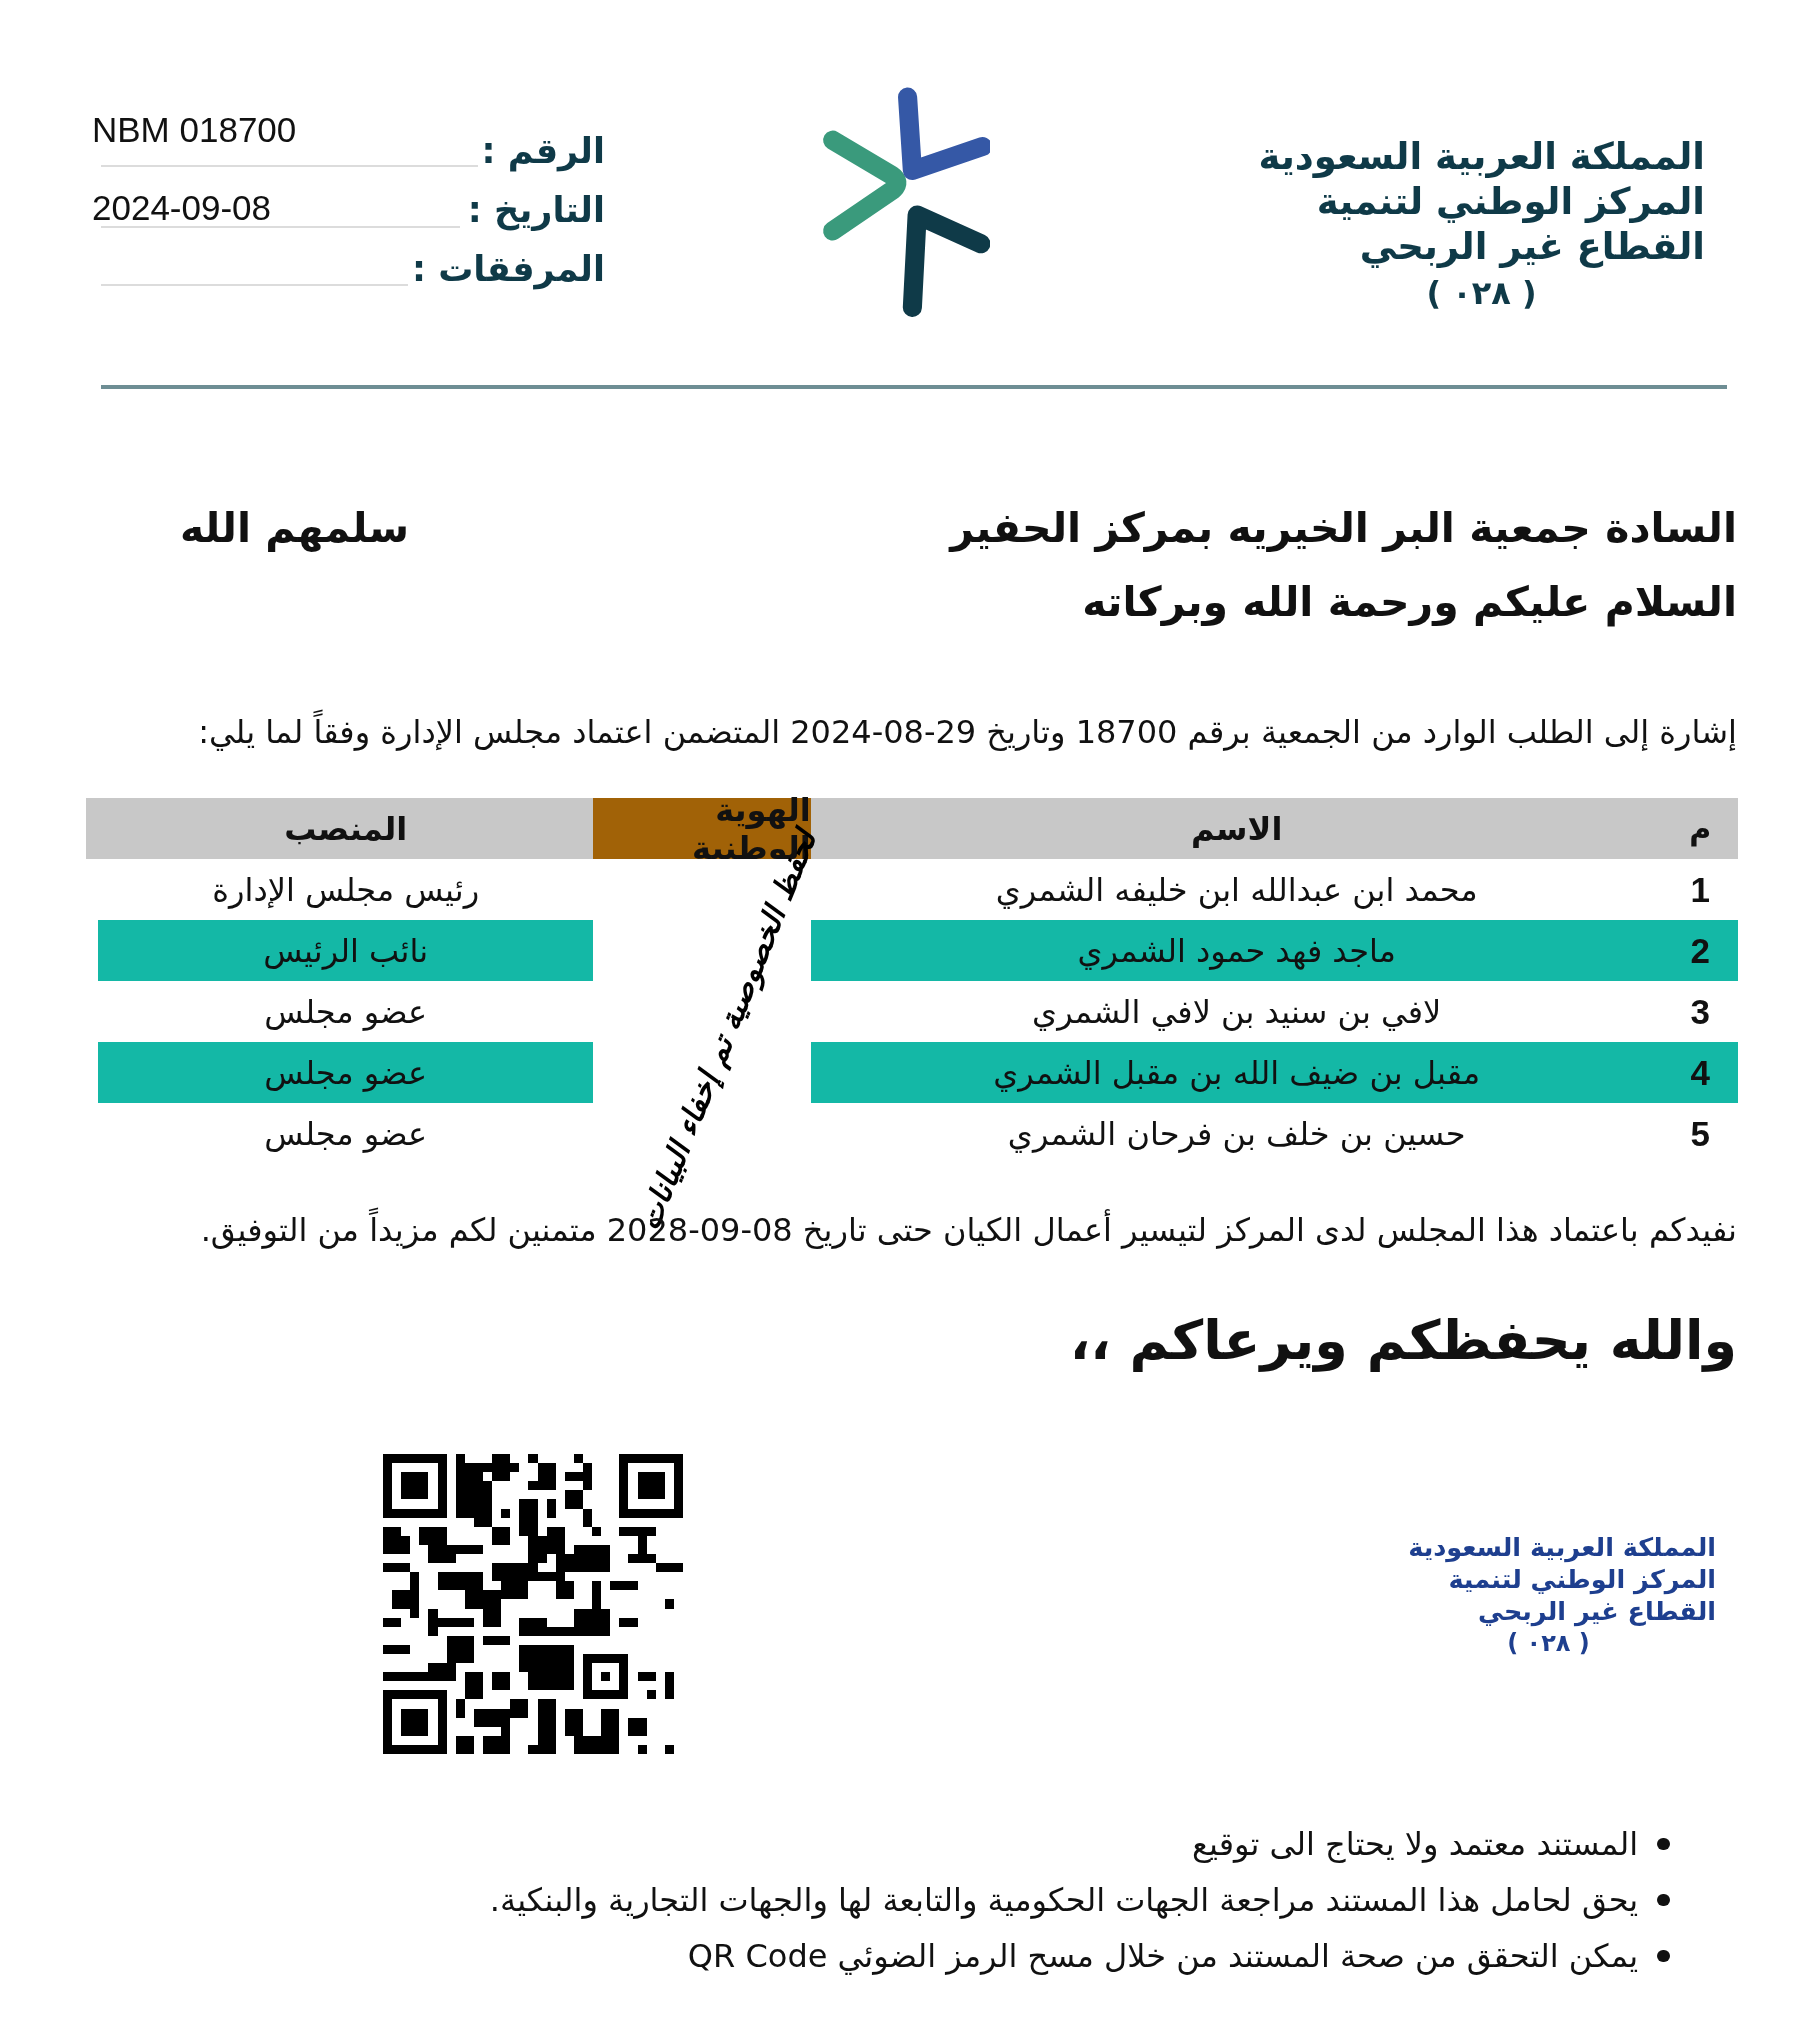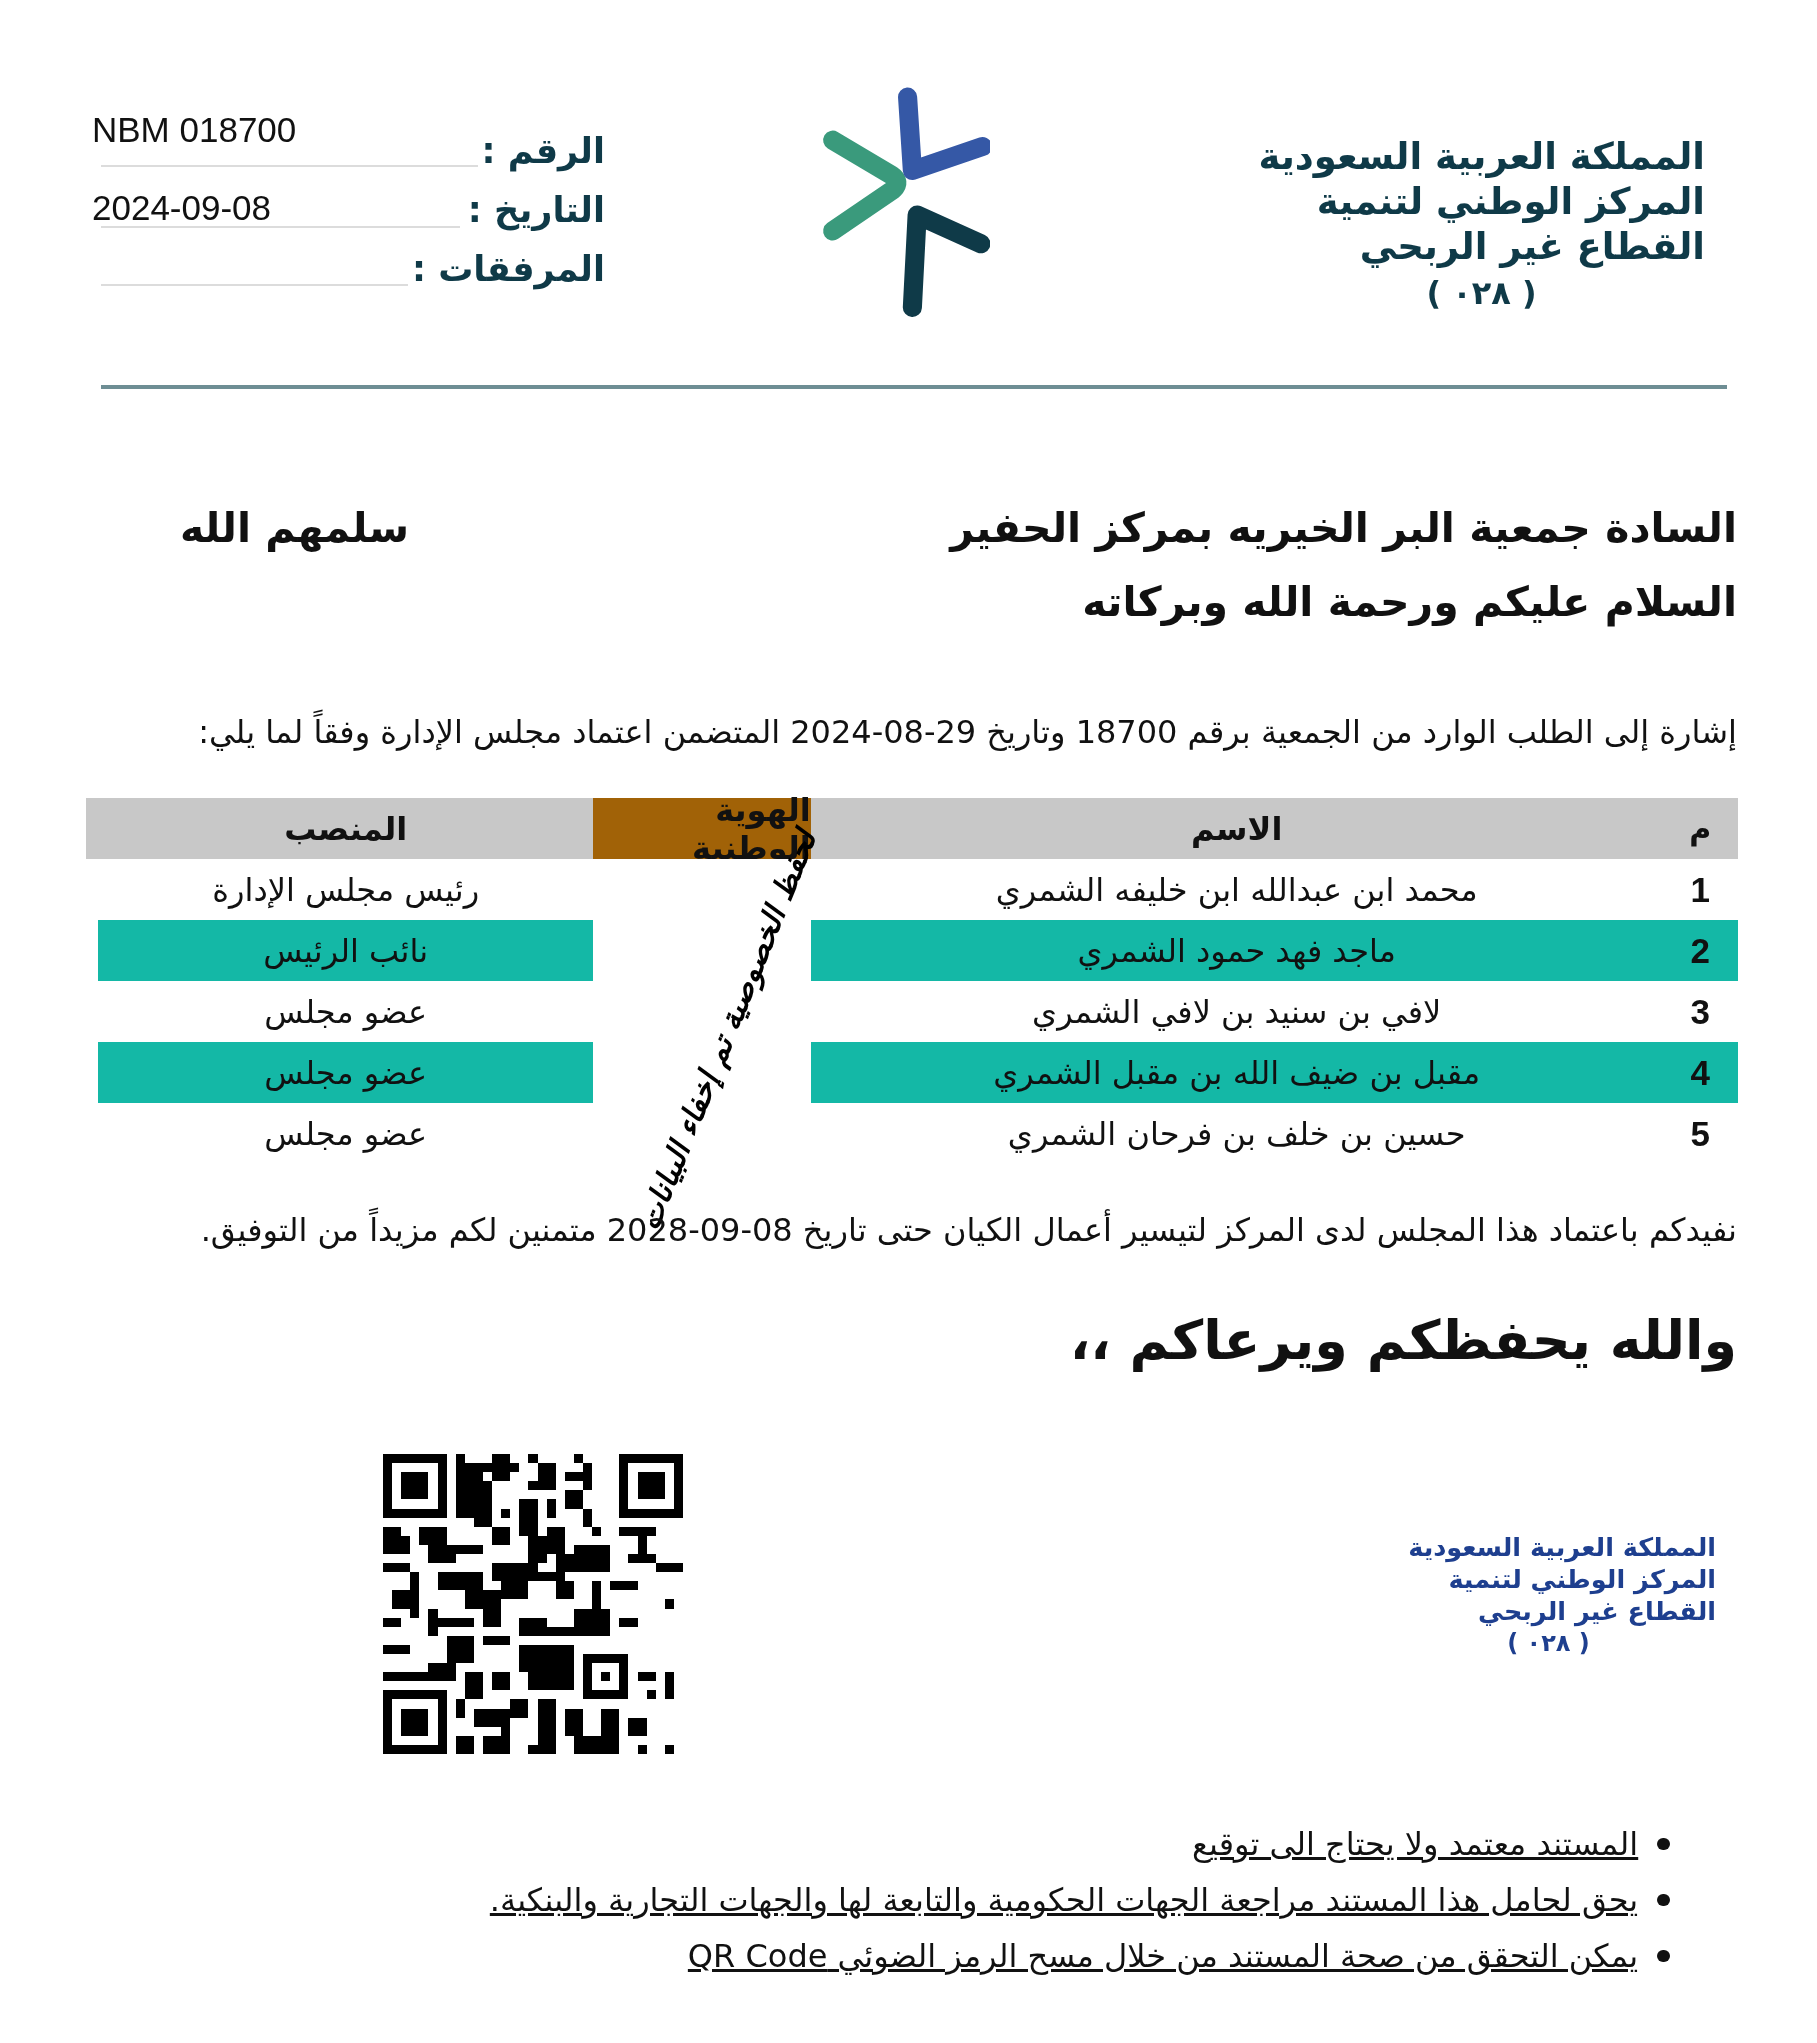--- a/index.html
+++ b/index.html
@@ -51,21 +51,21 @@
   .closing { direction:rtl; text-align:right; font-weight:bold; font-size:54px; color:#111; }
 
   
   .qr { left:383px; top:1454px; width:300px; height:300px; }
 
   .stamp { right:102px; top:1531px; width:335px; direction:rtl; text-align:right;
            color:#1e3f8f; font-weight:bold; font-size:25.5px; line-height:32px; }
   .stamp .code { text-align:center; width:100%; font-size:24px; }
 
   .notes { right:148px; top:1816px; width:1197px; direction:rtl; text-align:right;
-           list-style:none; margin:0; padding:0; font-size:32px; color:#111;text-decoration:underline; }
+           list-style:none; margin:0; padding:0; font-size:32px; color:#111; }
   .notes li { height:56px; line-height:56px; display:flex; flex-direction:row; align-items:center; }
   .notes .bullet { width:12.8px; height:12.8px; border-radius:50%; background:#111; margin-left:19px; flex:none; }
 </style>
 </head>
 <body>
 
 <div class="abs org">
   <div>المملكة العربية السعودية</div>
   <div>المركز الوطني لتنمية</div>
   <div>القطاع غير الربحي</div>

